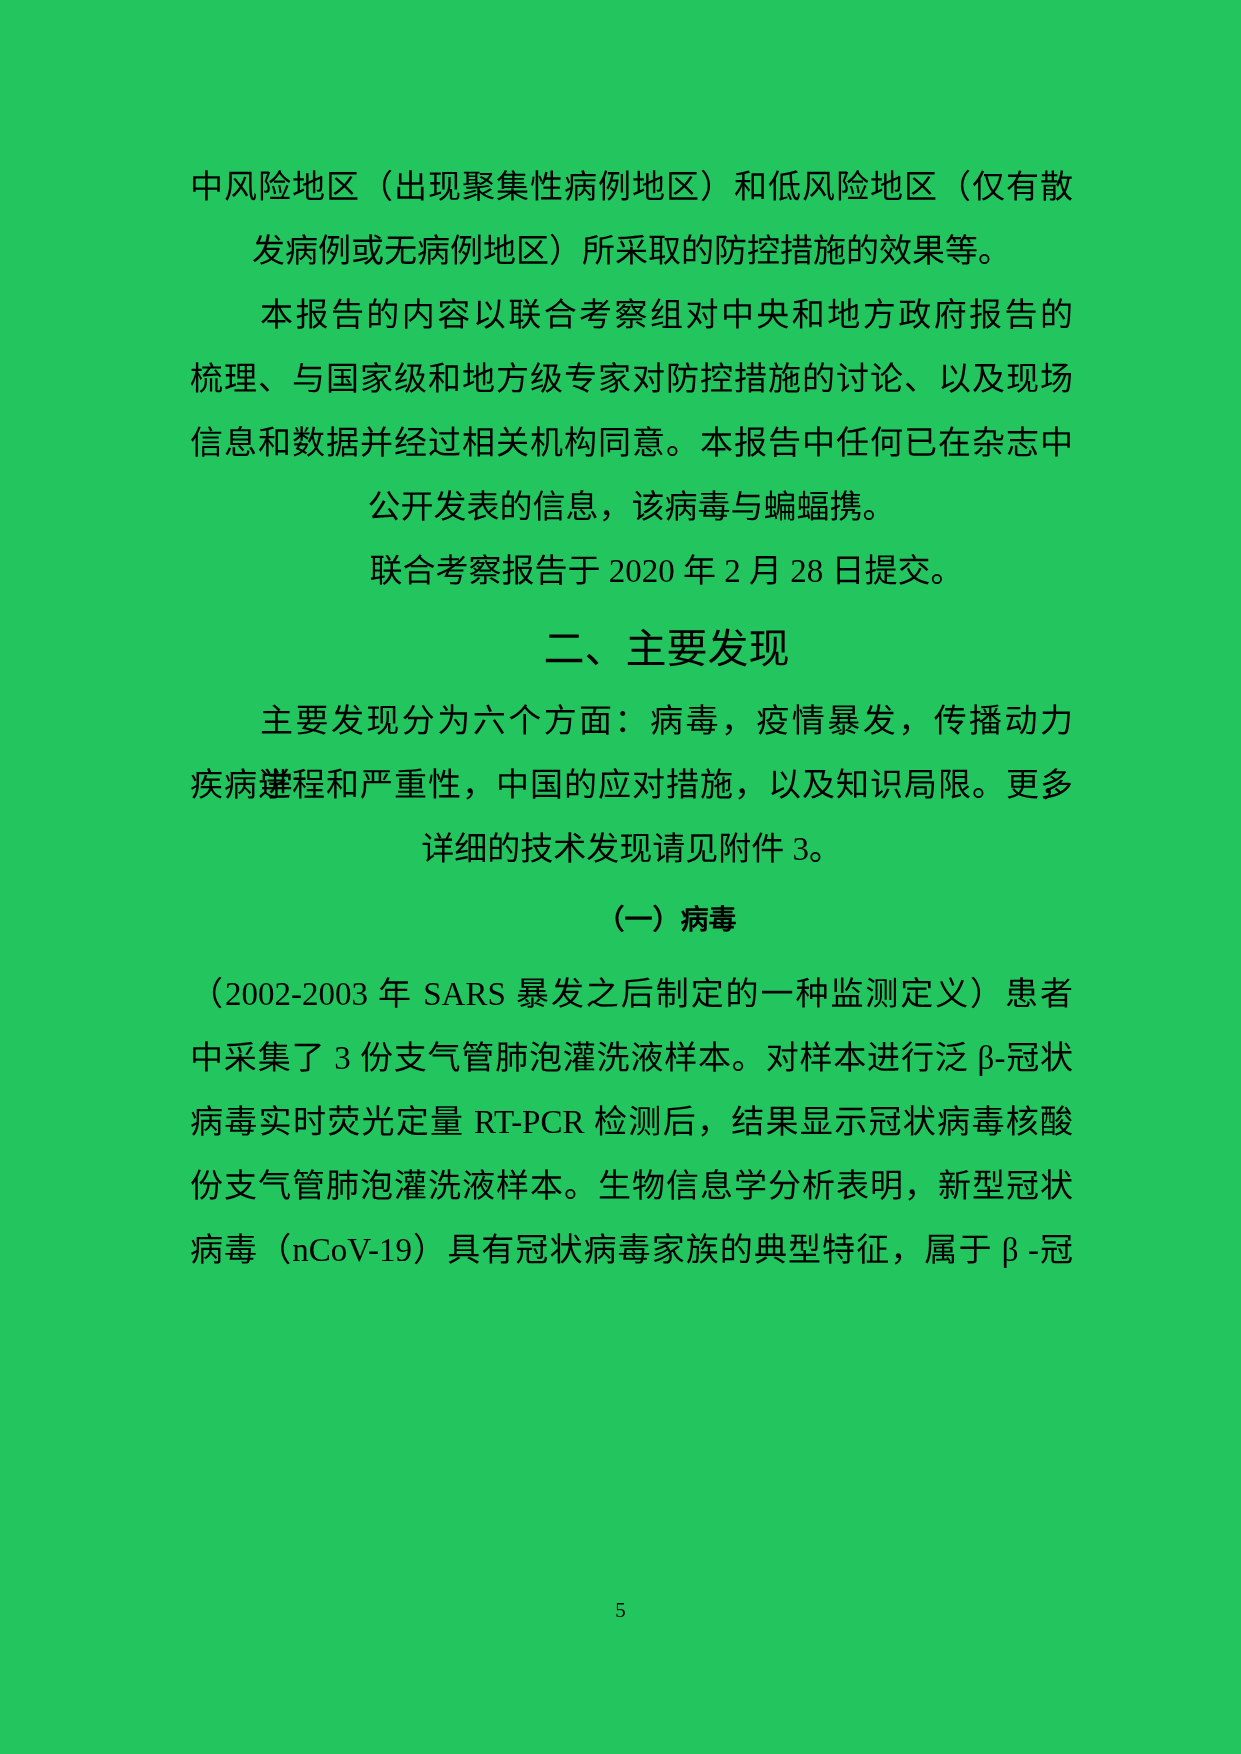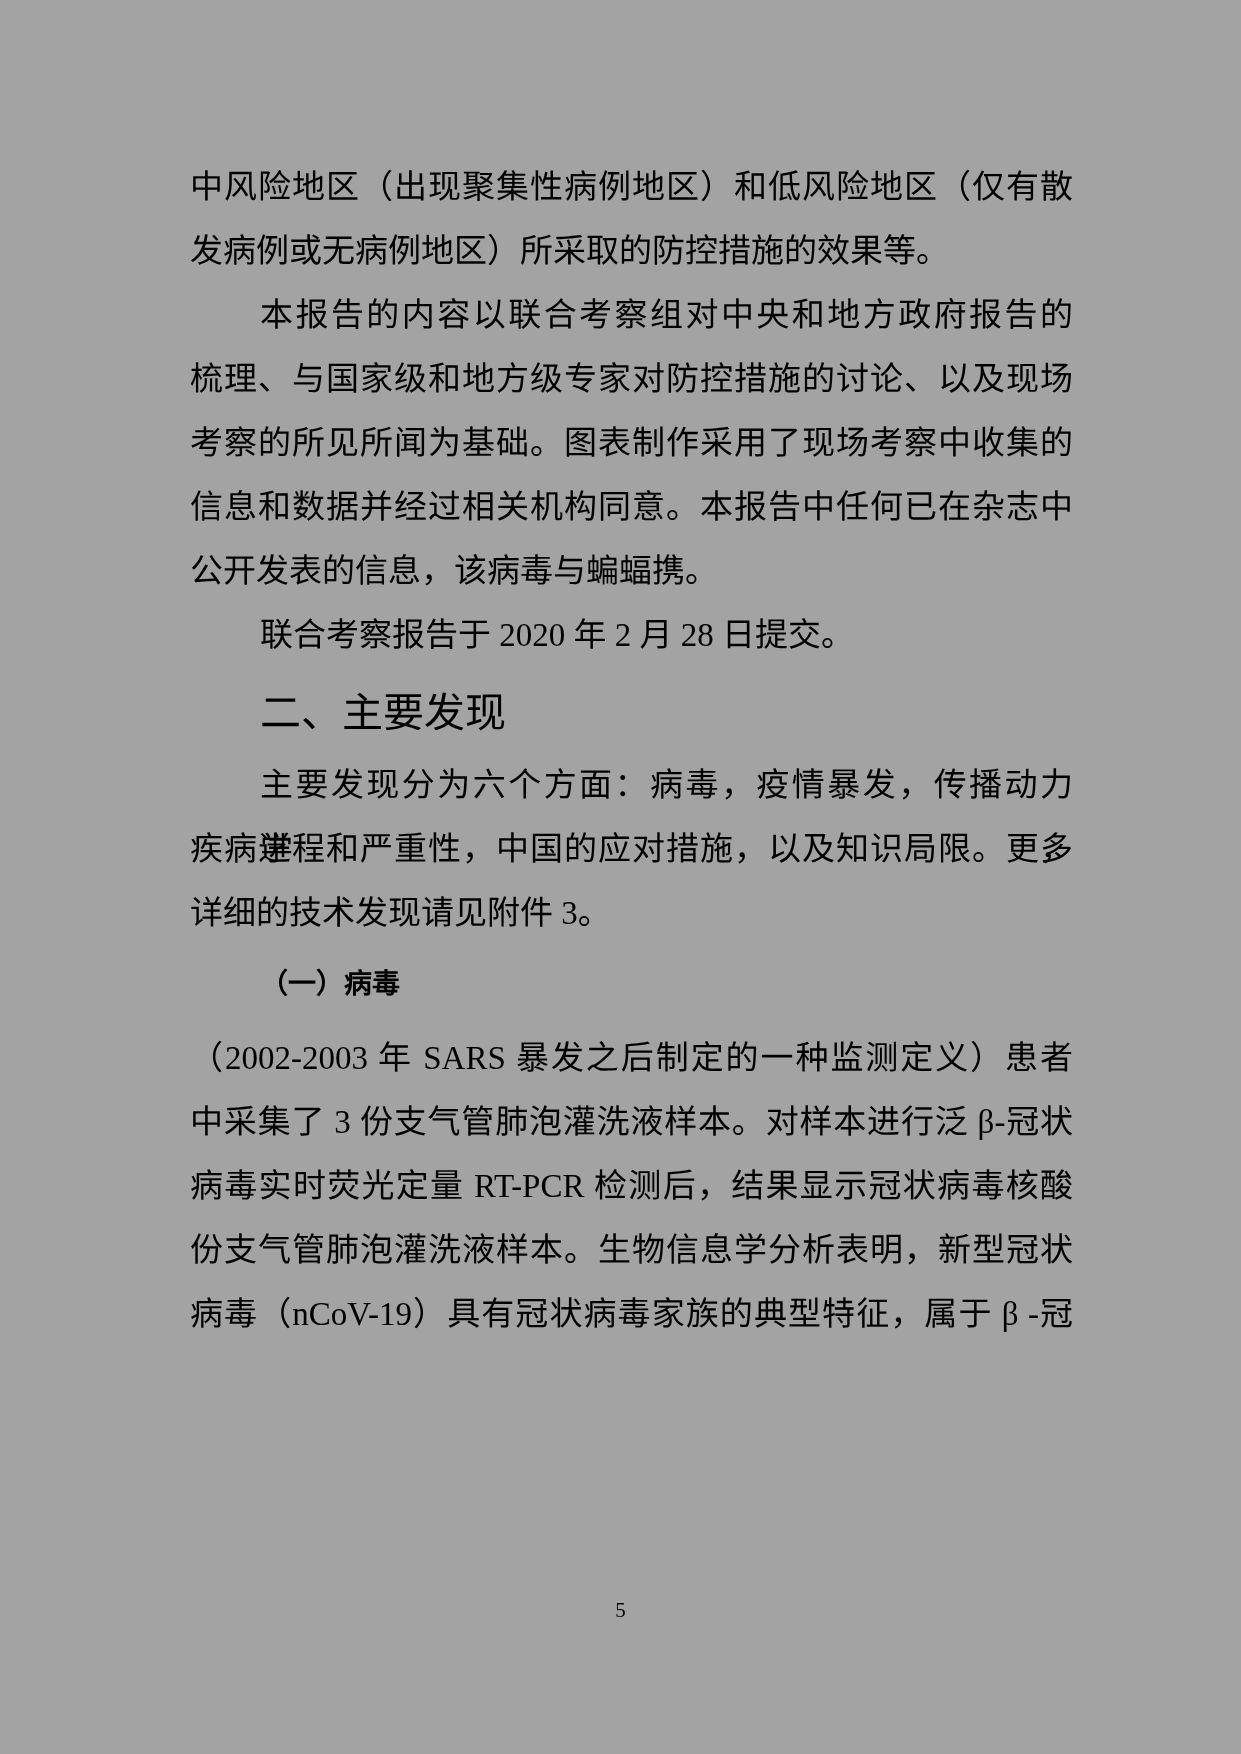--- a/index.html
+++ b/index.html
@@ -4,37 +4,37 @@
 <style>
   html, body {
     margin: 0;
     padding: 0;
     background: #ffffff;
   }
   .page {
     position: relative;
     width: 1241px;
     height: 1754px;
-    background: #a3a3a3;
+    background: #22c55e;
     overflow: hidden;
     font-family: "Liberation Serif", serif;
     color: #000000;
   }
   .text-block {
     position: absolute;
     left: 190px;
     top: 155px;
     width: 883px;
   }
   .line {
     font-size: 33px;
     line-height: 64px;
     height: 64px;
     white-space: pre;
-    text-align: left;
+    text-align: center;
     color: #000000;
   }
   .line.justify {
     white-space: normal;
     text-align: justify;
     text-align-last: justify;
   }
   .line.indent {
     padding-left: 70px;
   }
@@ -69,21 +69,20 @@
 </style>
 </head>
 <body>
 
 <div class="page">
   <div class="text-block">
       <div class="line body justify">中风险地区（出现聚集性病例地区）和低风险地区（仅有散</div>
       <div class="line body">发病例或无病例地区）所采取的防控措施的效果等。</div>
       <div class="line body justify indent">本报告的内容以联合考察组对中央和地方政府报告的</div>
       <div class="line body justify">梳理、与国家级和地方级专家对防控措施的讨论、以及现场</div>
-      <div class="line body justify">考察的所见所闻为基础。图表制作采用了现场考察中收集的</div>
       <div class="line body justify">信息和数据并经过相关机构同意。本报告中任何已在杂志中</div>
       <div class="line body">公开发表的信息，该病毒与蝙蝠携。</div>
       <div class="line body indent">联合考察报告于 2020 年 2 月 28 日提交。</div>
       <div class="line h1 indent">二、主要发现</div>
       <div class="line body justify indent">主要发现分为六个方面：病毒，疫情暴发，传播动力学，</div>
       <div class="line body justify">疾病进程和严重性，中国的应对措施，以及知识局限。更多</div>
       <div class="line body">详细的技术发现请见附件 3。</div>
       <div class="line h2 indent">（一）病毒</div>
       <div class="line body justify">（2002-2003 年 SARS 暴发之后制定的一种监测定义）患者</div>
       <div class="line body justify">中采集了 3 份支气管肺泡灌洗液样本。对样本进行泛 β-冠状</div>

